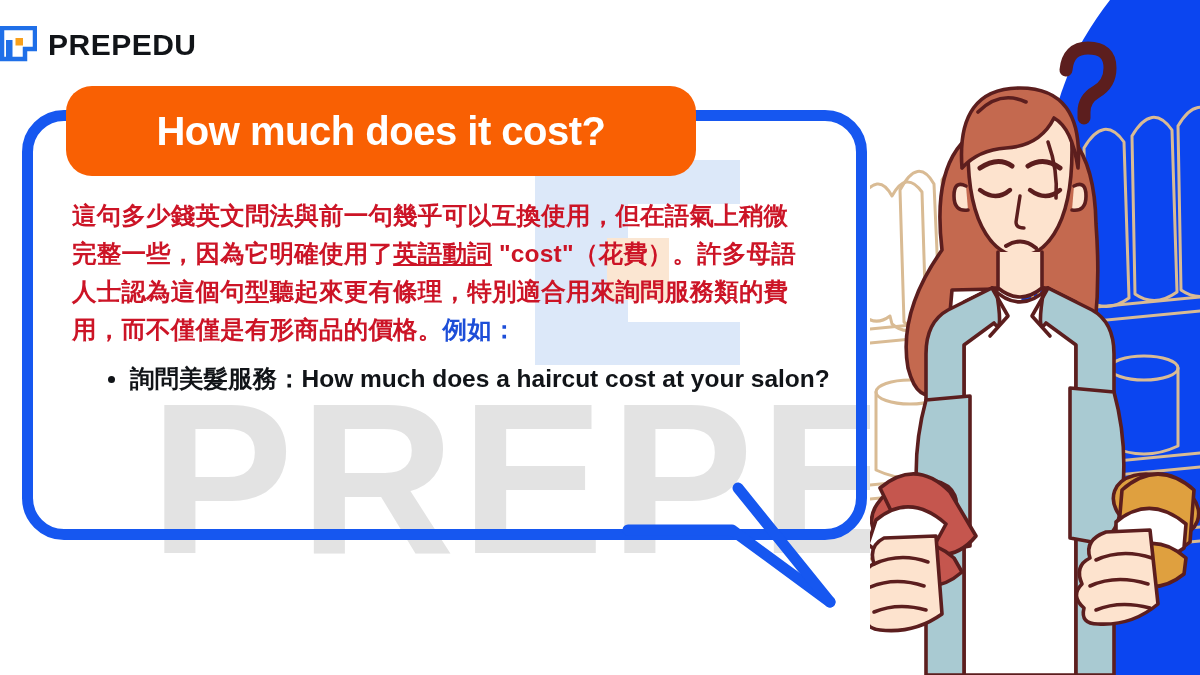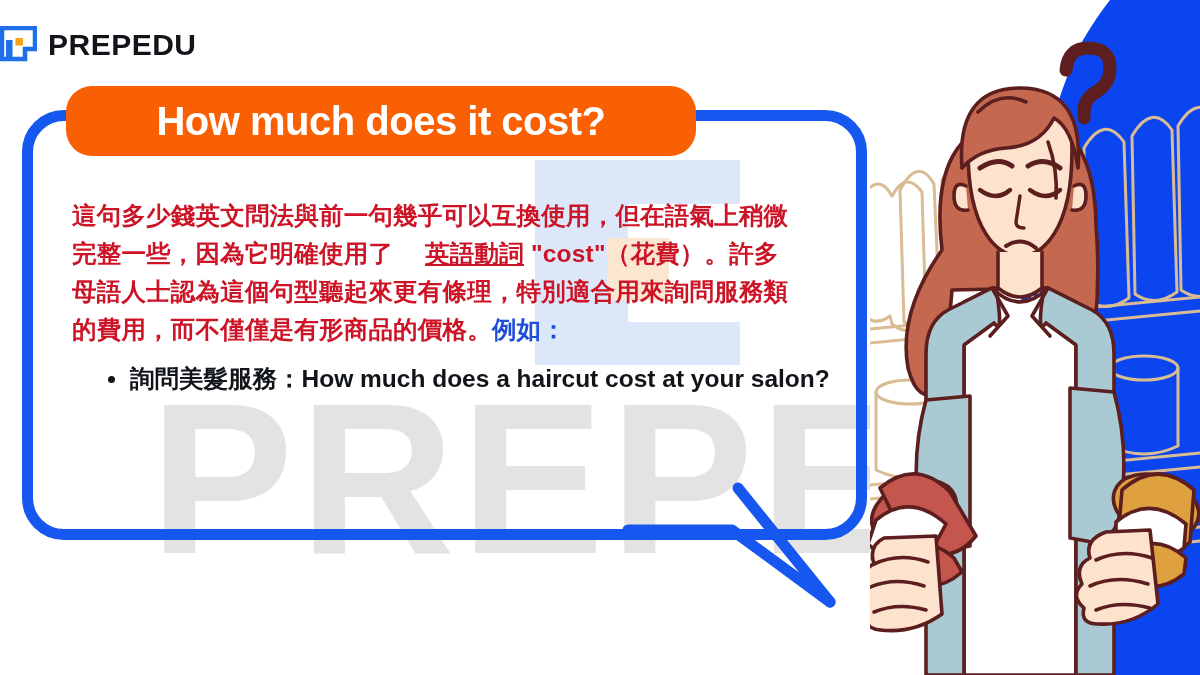--- a/index.html
+++ b/index.html
@@ -48,38 +48,38 @@
 
   
   #bubble{
     position:absolute; left:22px; top:110px; width:845px; height:430px;
     border:11px solid #1657f0; border-radius:42px; background:transparent; z-index:3;
   }
   #bubble-tail{ position:absolute; left:620px; top:480px; z-index:3; }
 
   
   #title-banner{
-    position:absolute; left:66px; top:86px; width:630px; height:70px;
+    position:absolute; left:66px; top:86px; width:630px; height:90px;
     background:#f96003; border-radius:26px; z-index:5;
     display:flex; align-items:center; justify-content:center;
   }
   #title-banner .title-text{
     color:#ffffff; font-size:40px; font-weight:700; letter-spacing:-0.5px;
     font-family:"Liberation Sans",sans-serif; white-space:nowrap;
   }
 
   
   #copy{
     position:absolute; left:72px; top:197px; width:730px; z-index:6;
   }
   .para{
     color:#cc1426; font-size:24.5px; font-weight:700; line-height:38px;
     letter-spacing:0.2px;
   }
-  .para .lnk{ text-decoration:underline; color:#cc1426;margin-left:32px; }
+  .para .lnk{ text-decoration:underline; color:#cc1426; }
   .para .en{ font-family:"Liberation Sans",sans-serif; }
   .para .blue{ color:#1d4ed8; }
 
   #bullets{
     position:absolute; left:100px; top:360px; width:760px; z-index:6;
     list-style:none;
   }
   #bullets li{
     position:relative; padding-left:30px; margin-bottom:4px;
     color:#111418; font-size:24.5px; font-weight:700; line-height:38px;

